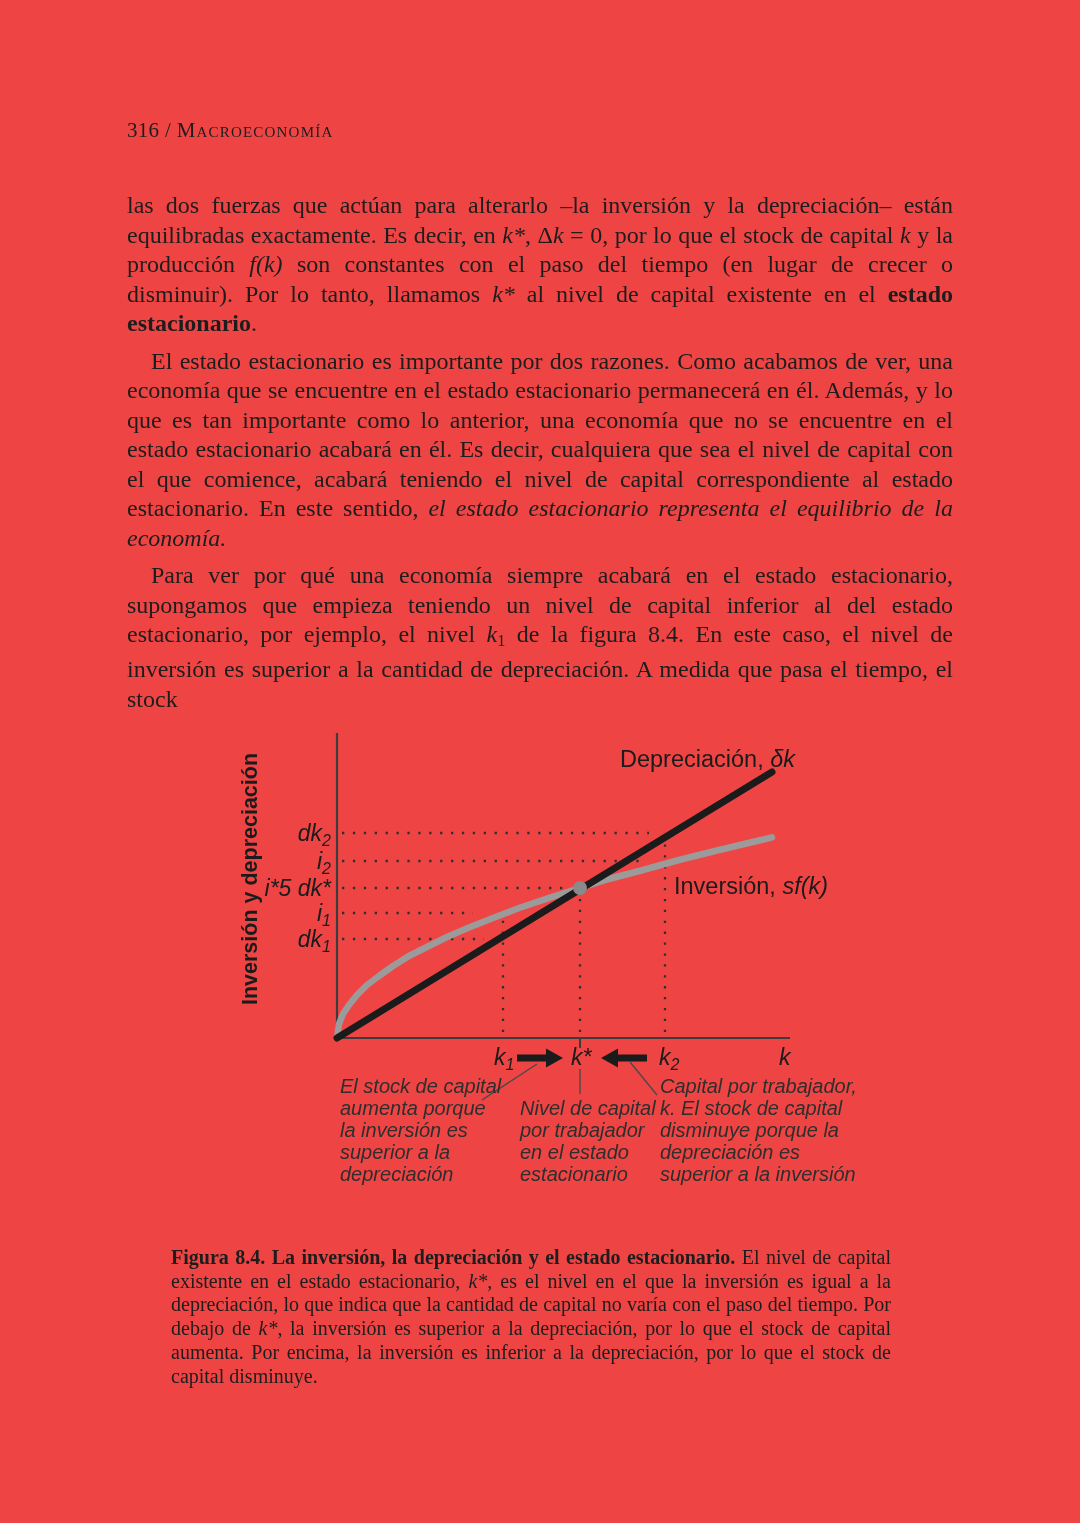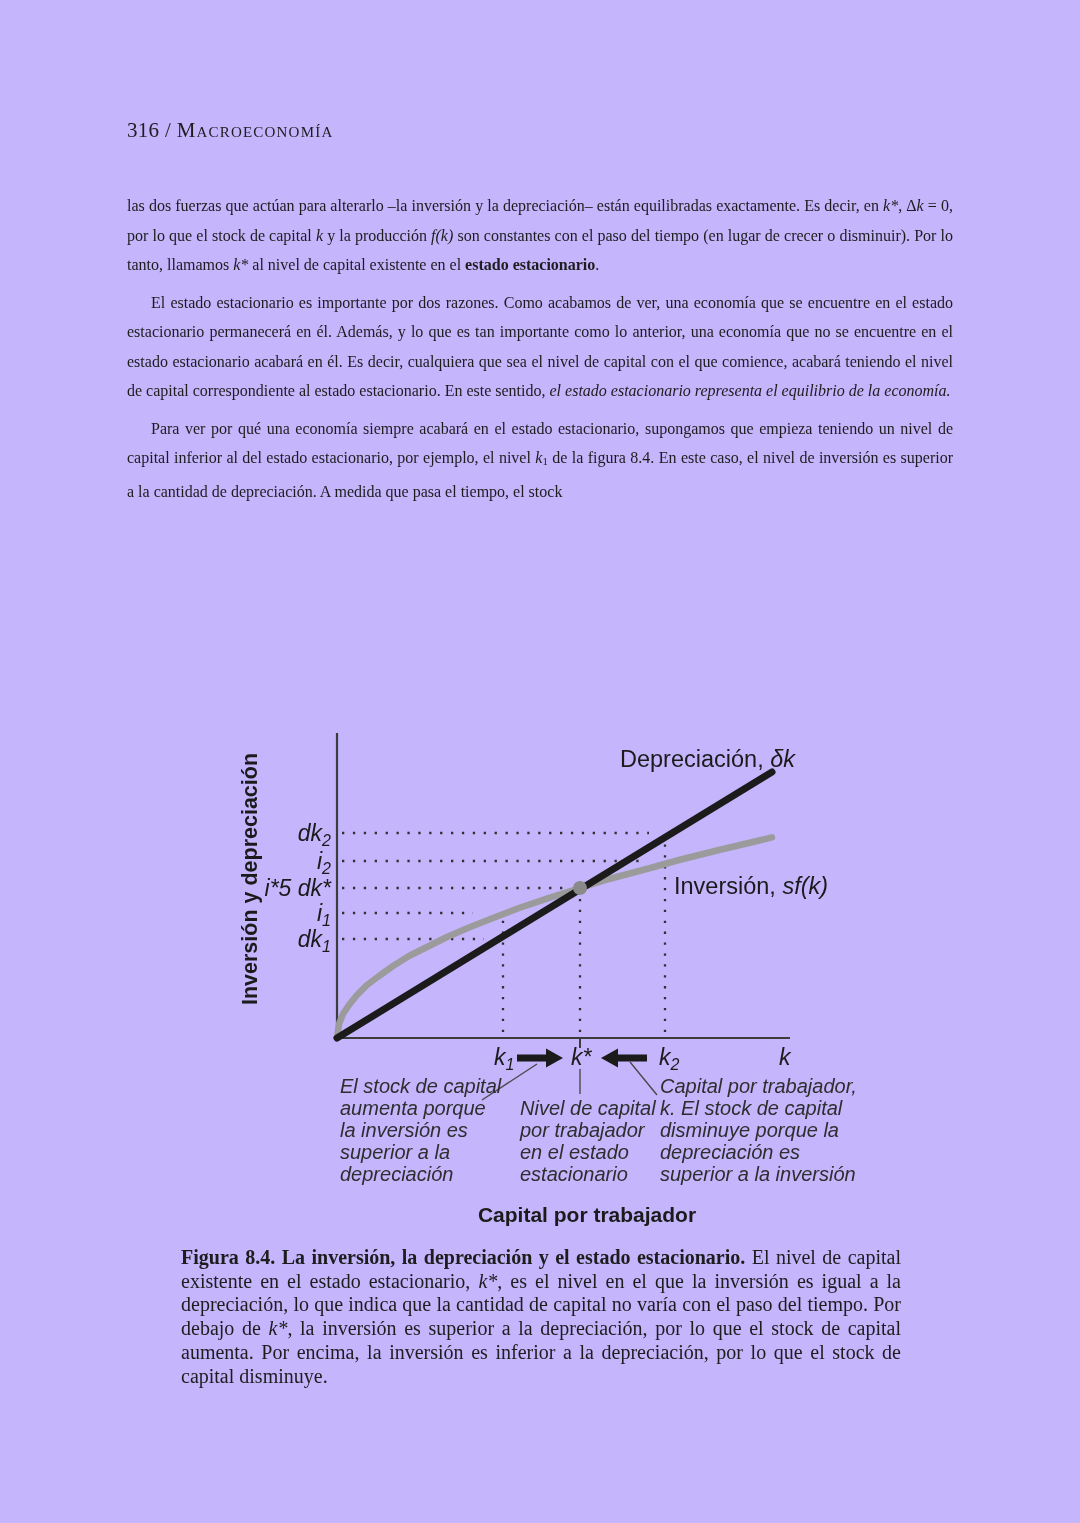--- a/index.html
+++ b/index.html
@@ -1,42 +1,42 @@
 <!DOCTYPE html>
 <html lang="es"><head>
 <meta charset="utf-8">
 <style>
   html,body { margin:0; padding:0; background:#ffffff; }
   .page {
-    position:relative; width:1080px; height:1523px; background:#c4b5fd;
+    position:relative; width:1080px; height:1523px; background:#ef4444;
     font-family:"Liberation Serif", serif; color:#1d1d1d; overflow:hidden;
   }
   .running-head { position:absolute; left:127px; top:118px; font-size:21px; letter-spacing:0.3px; white-space:nowrap; }
   .running-head .sc { font-variant:small-caps; letter-spacing:1.2px; }
 
-  .body-text { position:absolute; left:127px; top:191px; width:826px; font-size:16px; line-height:29.5px; text-align:justify; }
+  .body-text { position:absolute; left:127px; top:191px; width:826px; font-size:24px; line-height:29.5px; text-align:justify; }
   .body-text p { margin:0; }
   .body-text p.indent { text-indent:24px;margin-top:8px; }
   .i { font-style:italic; }
   .b { font-weight:bold; }
   .sub { font-size:68%; vertical-align:-0.22em; }
 
   svg.figure { position:absolute; left:230px; top:715px; }
   .fig-line-label, .ax-tick, .fig-anno { font-family:"Liberation Sans", sans-serif; }
   .fig-line-label { font-size:23.5px; fill:#1b1b1b; }
   .fig-var { font-style:italic; }
   .ax-tick { font-size:23px; font-style:italic; fill:#1b1b1b; }
   .ax-tick .ts { font-size:16px; }
   .yaxis-title { font-family:"Liberation Sans", sans-serif; font-size:21.5px; font-weight:bold; fill:#1b1b1b; }
   .fig-anno { font-size:20px; font-style:italic; fill:#2e2e2e; }
 
   .fig-xlabel { position:absolute; left:230px; top:1203px; width:714px; text-align:center;
     font-family:"Liberation Sans", sans-serif; font-weight:bold; font-size:21px; color:#1b1b1b; }
 
-  .caption { position:absolute; left:181px; top:1246px; width:720px; font-size:20px; line-height:23.7px; text-align:justify; }
+  .caption { position:absolute; left:171px; top:1246px; width:720px; font-size:20px; line-height:23.7px; text-align:justify; }
 </style>
 </head>
 <body>
 
 <div class="page">
 
   <div class="running-head"><span>316 / </span><span class="sc">Macroeconomía</span></div>
 
   <div class="body-text">
     <p><span>las dos fuerzas que actúan para alterarlo –la inversión y la depreciación– están equilibradas exactamente. Es decir, en </span><span class="i">k*</span><span>, Δ</span><span class="i">k</span><span> = 0, por lo que el stock de capital </span><span class="i">k</span><span> y la producción </span><span class="i">f(k)</span><span> son constantes con el paso del tiempo (en lugar de crecer o disminuir). Por lo tanto, llamamos </span><span class="i">k*</span><span> al nivel de capital existente en el </span><span class="b">estado estacionario</span><span>.</span></p>
@@ -107,17 +107,16 @@
 
     <g>
       <text class="fig-anno" x="660" y="1093">Capital por trabajador,</text>
       <text class="fig-anno" x="660" y="1115">k. El stock de capital</text>
       <text class="fig-anno" x="660" y="1137">disminuye porque la</text>
       <text class="fig-anno" x="660" y="1159">depreciación es</text>
       <text class="fig-anno" x="660" y="1181">superior a la inversión</text>
     </g>
   </svg>
 
-  <div class="fig-xlabel">Capital por trabajador</div>
 
   <div class="caption"><span class="b">Figura 8.4. La inversión, la depreciación y el estado estacionario. </span><span>El nivel de capital existente en el estado estacionario, </span><span class="i">k*</span><span>, es el nivel en el que la inversión es igual a la depreciación, lo que indica que la cantidad de capital no varía con el paso del tiempo. Por debajo de </span><span class="i">k*</span><span>, la inversión es superior a la depreciación, por lo que el stock de capital aumenta. Por encima, la inversión es inferior a la depreciación, por lo que el stock de capital disminuye.</span></div>
 
 </div>
 
 </body></html>

